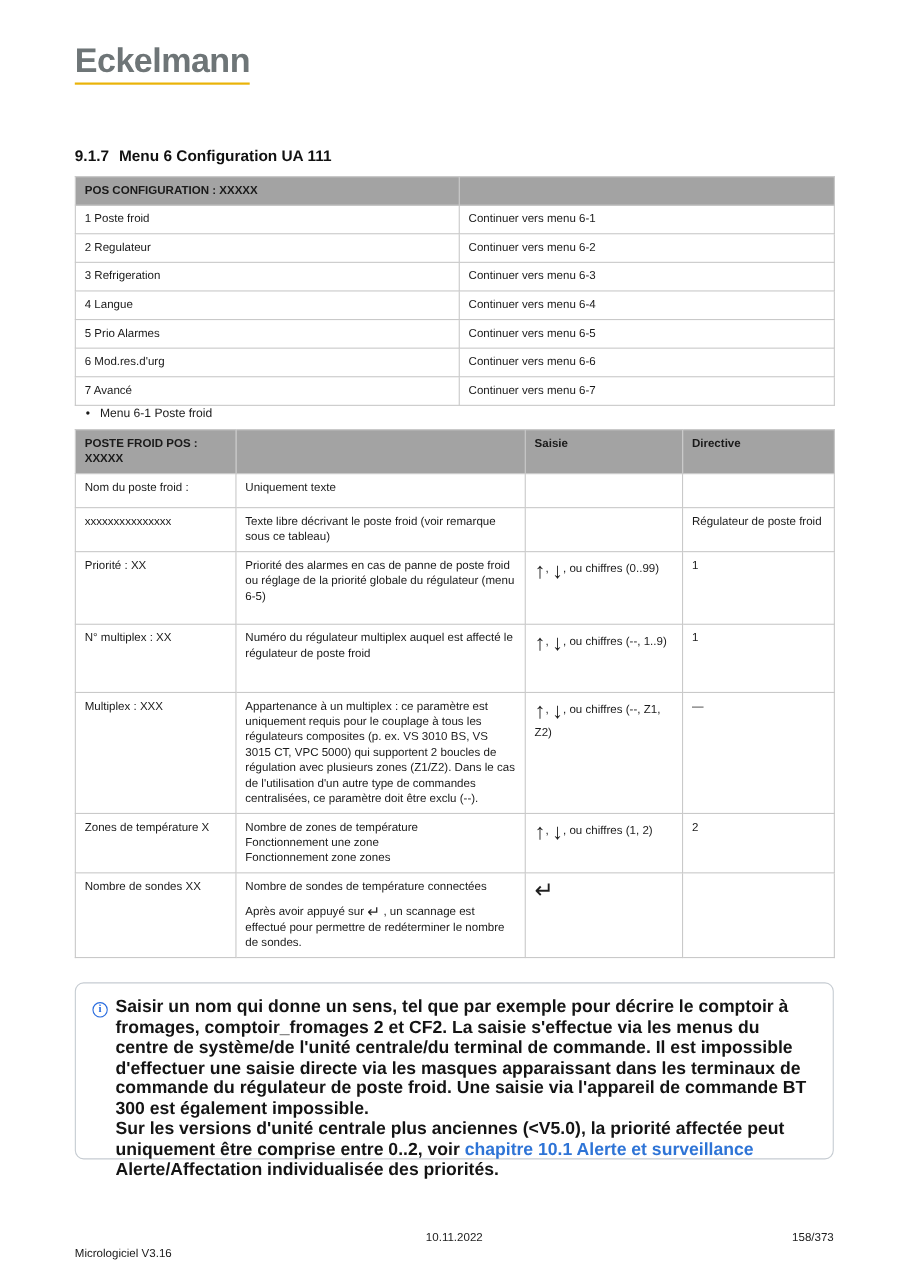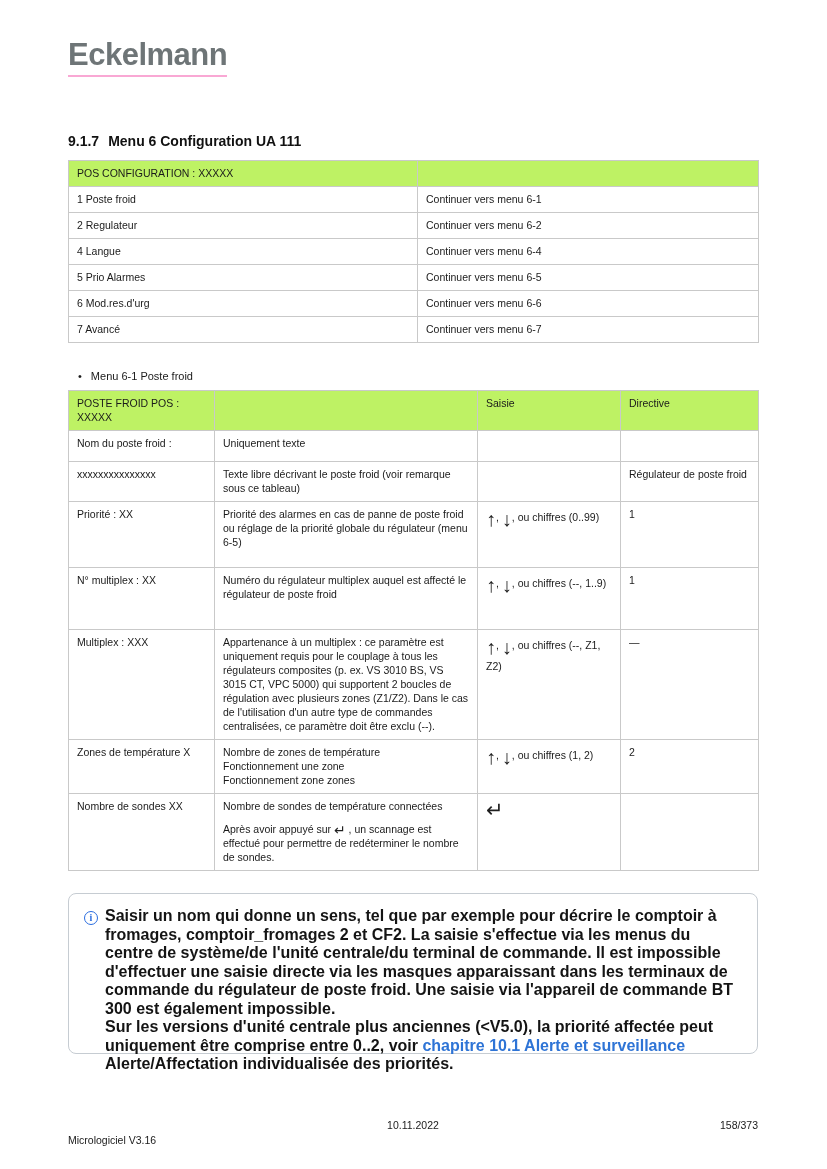--- a/index.html
+++ b/index.html
@@ -3,31 +3,31 @@
 <meta charset="utf-8">
 <style>
   * { margin:0; padding:0; box-sizing:border-box; }
   html,body { background:#ffffff; }
   body { font-family:"Liberation Sans", sans-serif; color:#1a1a1a; }
   .page { position:relative; width:827px; height:1169px; background:#fff; overflow:hidden; }
 
   
   .logo { position:absolute; left:68px; top:38px; display:inline-block;
           font-size:31px; font-weight:bold; letter-spacing:-0.5px; color:#6e7577;
-          border-bottom:2px solid #f9a8d4; padding-bottom:3px; line-height:1.1; }
+          border-bottom:2px solid #eab308; padding-bottom:3px; line-height:1.1; }
 
   
   .heading { position:absolute; left:68px; top:133px; font-size:14px; font-weight:bold; color:#111; }
   .heading .hnum { margin-right:9px; }
 
   
   table { border-collapse:collapse; table-layout:fixed; width:690px; }
   td { border:1px solid #c9c9c9; padding:5px 8px 6px 8px; vertical-align:top;
        font-size:10.5px; line-height:14px; color:#1a1a1a; word-wrap:break-word; }
-  .thead td { background:#bef264; font-weight:normal; }
+  .thead td { background:#a3a3a3; font-weight:bold; }
   .t1 { position:absolute; left:68px; top:160px; }
   .t1 td { height:25px; }
   .t1 .thead td { height:26px; }
   .t2 { position:absolute; left:68px; top:390px; }
 
   .h37 td { height:37px; } .h31 td { height:31px; } .h66 td { height:66px; }
   .h62 td { height:62px; } .h105 td { height:105px; } .h50 td { height:50px; }
   .h69 td { height:69px; }
 
   .arr { font-size:20px; line-height:24px; display:inline-block; vertical-align:-5px;
@@ -78,20 +78,24 @@
         <td>POS CONFIGURATION : XXXXX</td>
         <td></td>
       </tr>
       <tr>
         <td>1 Poste froid</td>
         <td>Continuer vers menu 6-1</td>
       </tr>
       <tr>
         <td>2 Regulateur</td>
         <td>Continuer vers menu 6-2</td>
+      </tr>
+      <tr>
+        <td>3 Refrigeration</td>
+        <td>Continuer vers menu 6-3</td>
       </tr>
       <tr>
         <td>4 Langue</td>
         <td>Continuer vers menu 6-4</td>
       </tr>
       <tr>
         <td>5 Prio Alarmes</td>
         <td>Continuer vers menu 6-5</td>
       </tr>
       <tr>

